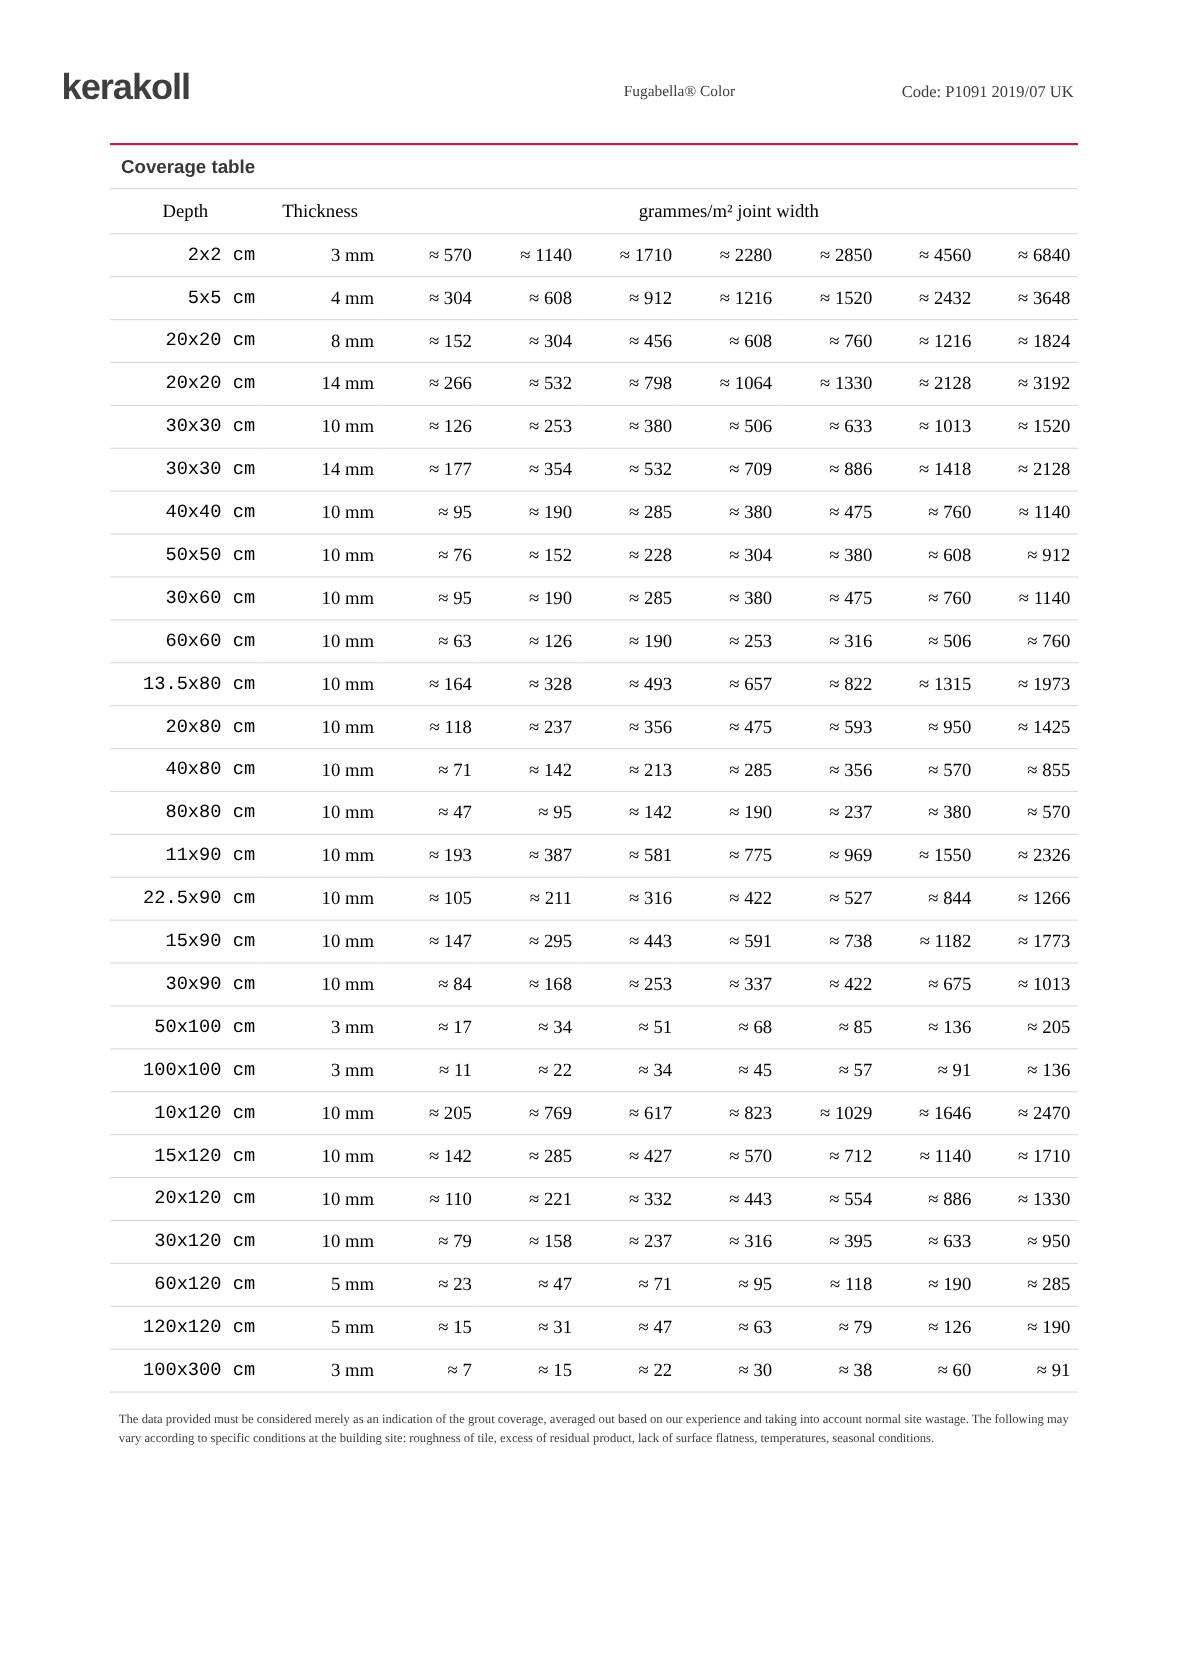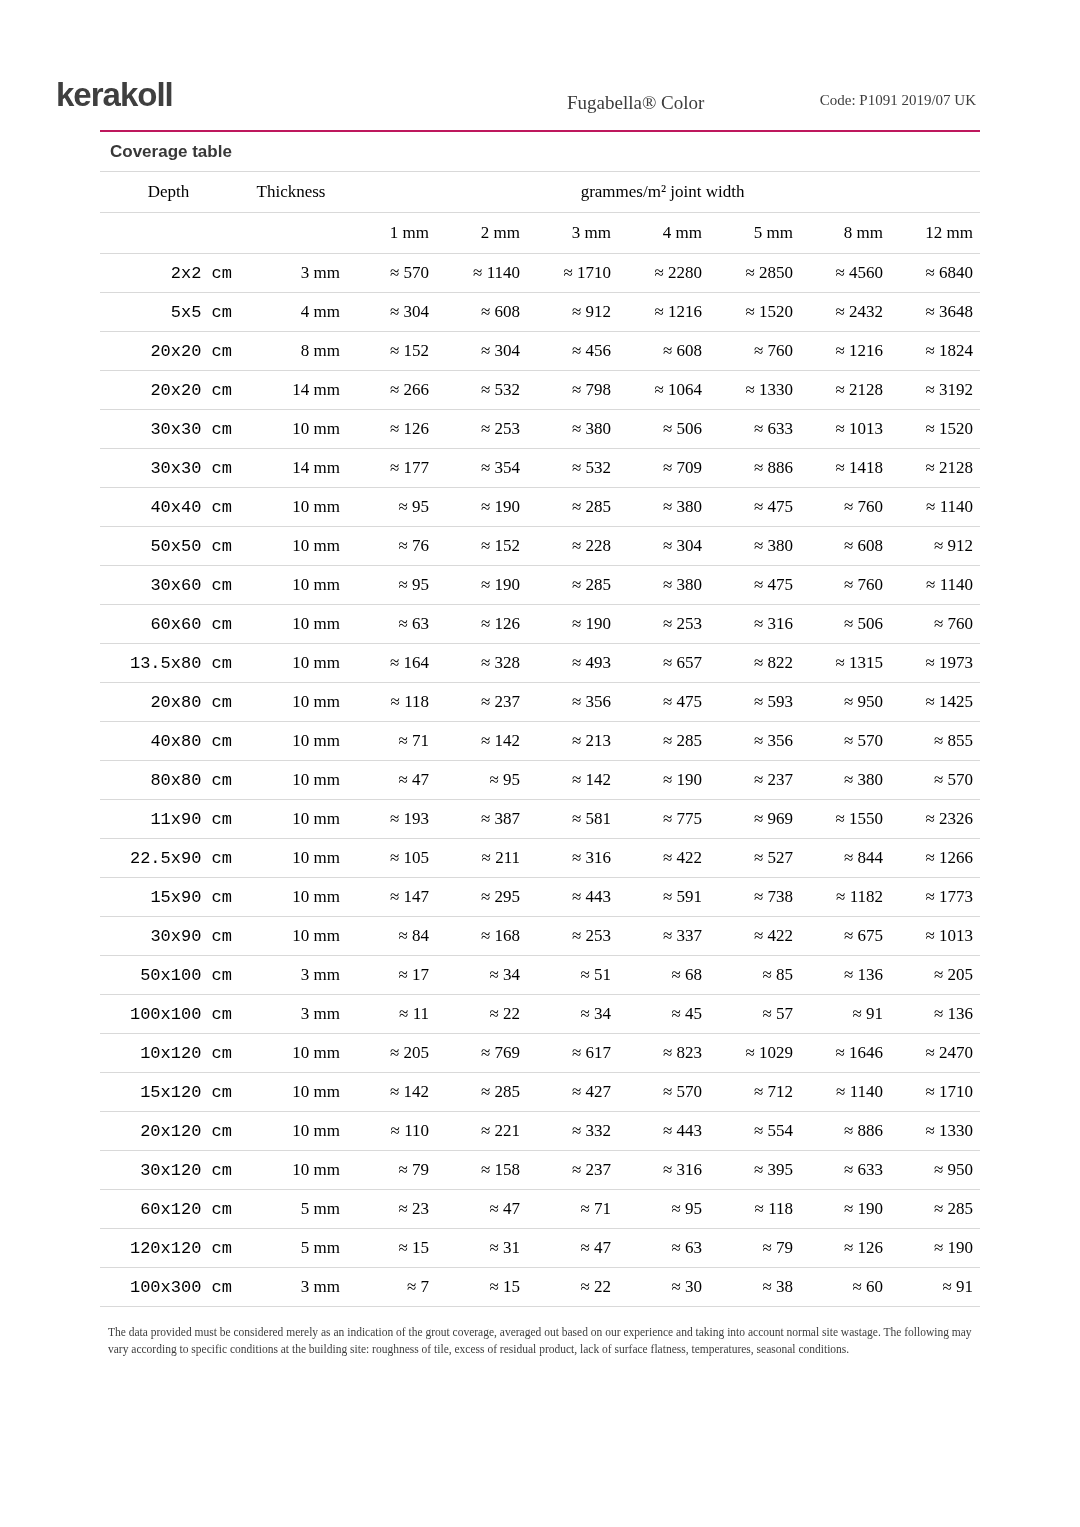--- a/index.html
+++ b/index.html
@@ -4,30 +4,30 @@
 <style>
   html, body { margin: 0; padding: 0; }
   body {
     width: 1080px;
     height: 1527px;
     background: #ffffff;
     font-family: "Liberation Serif", serif;
     color: #3d3d3d;
     position: relative;
   }
-  .page-header { position: absolute; top: 16px; left: 0; width: 1080px; height: 130px; }
+  .page-header { position: absolute; top: 0; left: 0; width: 1080px; height: 130px; }
   .logo {
     position: absolute; left: 56px; top: 60px;
     font-family: "Liberation Sans", sans-serif;
     font-weight: bold; font-size: 33px; letter-spacing: -1px;
     color: #3f3f3f;
   }
   .product-name {
     position: absolute; left: 567px; top: 76px;
-    font-size: 19px; color: #3d3d3d;
+    font-size: 14px; color: #3d3d3d;
   }
   .doc-code {
     position: absolute; right: 104px; top: 76px;
     font-size: 15px; color: #3d3d3d;
   }
   .content {
     position: absolute; left: 100px; top: 130px; width: 880px;
     border-top: 2px solid #be185d;
   }
   .section-title {
@@ -81,31 +81,20 @@
         <col style="width:91px">
         <col style="width:90px">
       <col style="width:90px">
     </colgroup>
     <thead>
       <tr class="group-header-row">
         <th class="h-depth">Depth</th>
         <th class="h-thick">Thickness</th>
         <th class="h-group" colspan="7">grammes/m² joint width</th>
       </tr>
-      <tr class="width-header-row">
-        <th class="c-depth"></th>
-        <th class="c-thick"></th>
-      <th class="c-val">1 mm</th>
-          <th class="c-val">2 mm</th>
-          <th class="c-val">3 mm</th>
-          <th class="c-val">4 mm</th>
-          <th class="c-val">5 mm</th>
-          <th class="c-val">8 mm</th>
-          <th class="c-val">12 mm</th>
-        </tr>
     </thead>
     <tbody>
         <tr>
           <td class="c-depth">2x2 cm</td>
           <td class="c-thick">3 mm</td>
           <td class="c-val">≈ 570</td>
           <td class="c-val">≈ 1140</td>
           <td class="c-val">≈ 1710</td>
           <td class="c-val">≈ 2280</td>
           <td class="c-val">≈ 2850</td>

